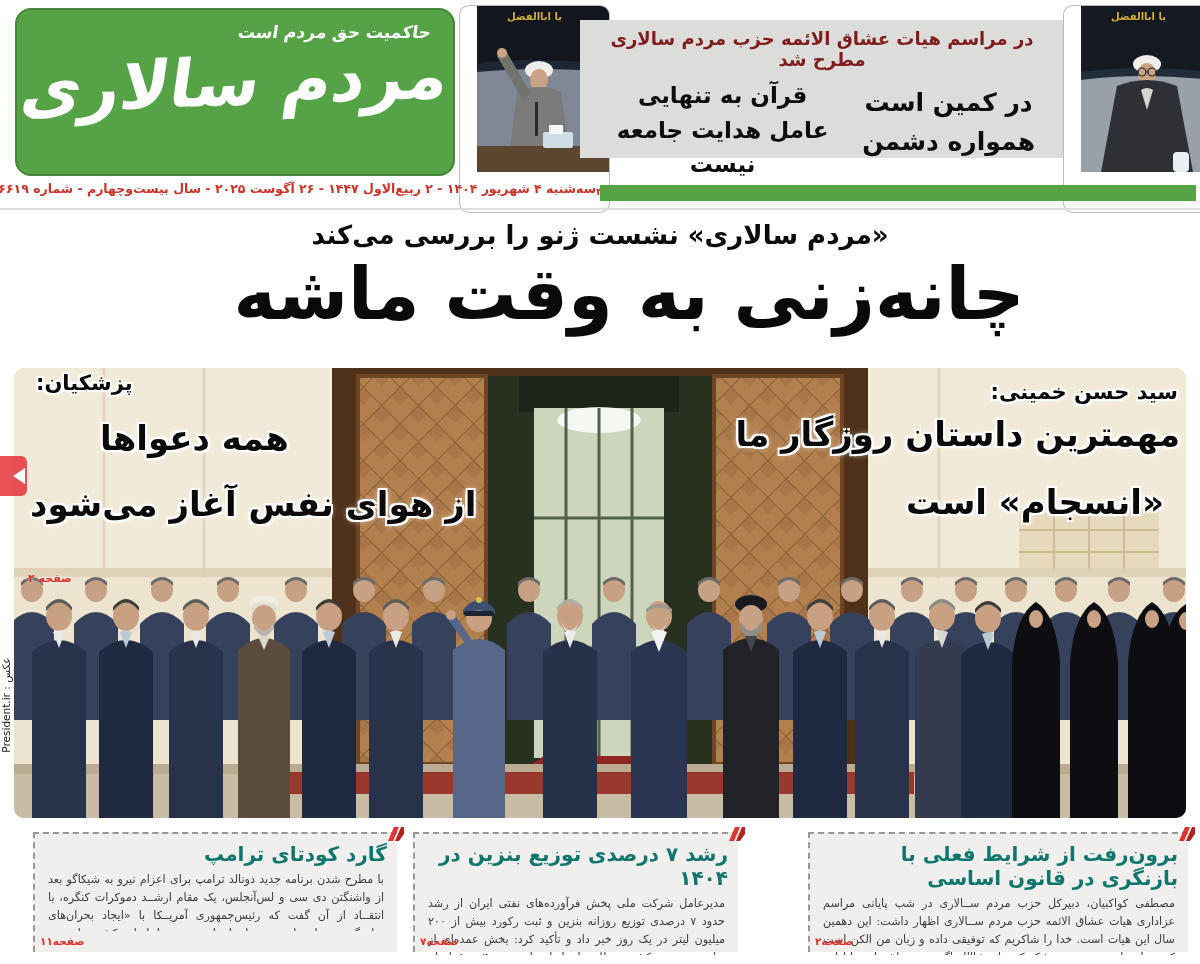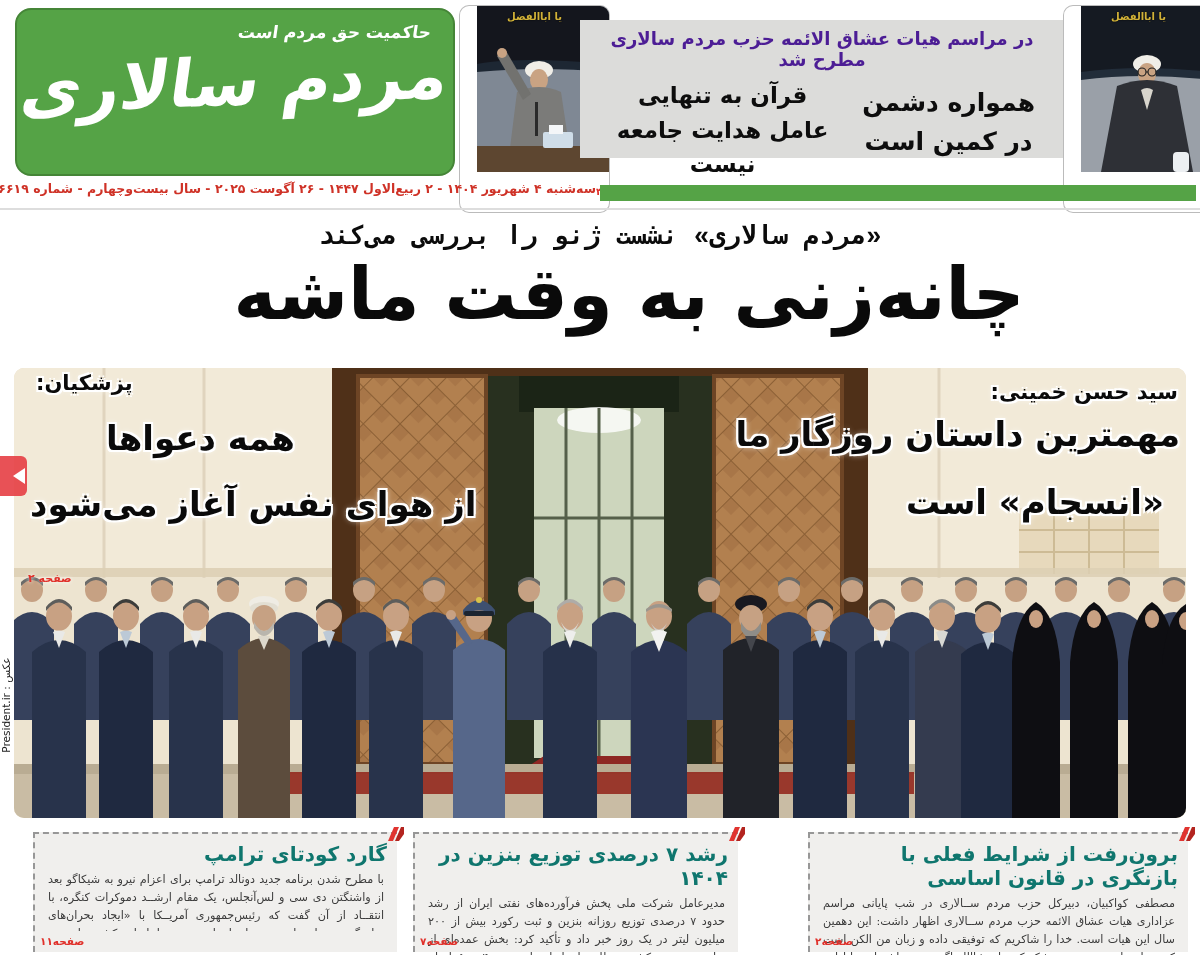--- a/index.html
+++ b/index.html
@@ -16,36 +16,36 @@
     font-size:66px;font-weight:bold;transform:skewX(-10deg) rotate(-2deg);letter-spacing:-2px;}
 
   .top-photo{top:6px;height:206px;width:132px;border-radius:9px;overflow:hidden;
     box-shadow:0 0 0 1px #bbb;padding-left:17px;}
   .tp1{left:460px;} .tp2{left:1064px;}
   .banner-text{position:absolute;top:5px;left:3px;right:3px;text-align:center;
     color:#e6c33b;font-size:10px;font-weight:bold;opacity:.9;text-shadow:0 0 2px #000;}
 
   .gray-strip{left:580px;top:20px;width:484px;height:138px;background:#dcdcda;
     box-sizing:border-box;padding:8px 16px 0 16px;}
-  .strip-kicker{text-align:center;font-size:18px;font-weight:bold;color:#4c1d95;}
+  .strip-kicker{text-align:center;font-size:18px;font-weight:bold;color:#7f1d1d;}
   .strip-row{display:flex;margin-top:8px;}
   .strip-col{text-align:center;font-weight:bold;color:#0d0d0d;}
   .col-enemy{width:44%;font-size:25px;line-height:1.55;padding-top:6px;}
   .col-quran{width:56%;font-size:23px;line-height:1.5;}
   .pageref{color:#e0312b;font-weight:bold;margin-top:36px;}
   .quran-ref{text-align:left;font-size:10px;margin-top:2px;}
 
   .dateline{left:8px;top:181px;width:588px;text-align:right;color:#cf3227;
     font-size:12.5px;font-weight:bold;white-space:nowrap;}
   .green-bar{left:600px;top:185px;width:596px;height:16px;background:#55a346;}
   .hairline{left:0;top:208px;width:1200px;height:2px;background:#ddd;}
 
   
   .lead-kicker{left:0;top:220px;width:1200px;text-align:center;font-size:26px;
-    font-weight:bold;color:#0b0b0b;font-family:Liberation Mono, monospace;}
+    font-weight:bold;color:#0b0b0b;}
   .lead-headline{left:0;top:252px;width:1200px;text-align:center;font-size:72px;
     font-weight:bold;color:#0a0a0a;letter-spacing:-1px;margin-left:29px;}
   .lead-ref{left:28px;top:344px;font-size:12px;}
 
   
   .photo-wrap{left:14px;top:368px;width:1172px;height:450px;border-radius:10px;
     overflow:hidden;background:#ece3cf;}
   .photo-wrap svg{display:block;}
   .ol{position:absolute;font-weight:bold;color:#0a0a0a;white-space:nowrap;
     text-shadow:-2px -2px 0 #fff,2px -2px 0 #fff,-2px 2px 0 #fff,2px 2px 0 #fff,0 0 7px #fff;}
@@ -95,22 +95,22 @@
     <rect x="66" y="126" width="30" height="16" rx="2" fill="#cfdde8"></rect>
     <rect x="72" y="119" width="14" height="9" fill="#f4f6f8"></rect>
   </svg>
   <span class="banner-text">یا اباالفضل</span>
 </div>
 
 <div class="abs gray-strip">
   <div class="strip-kicker">در مراسم هیات عشاق الائمه حزب مردم سالاری مطرح شد</div>
   <div class="strip-row">
     <div class="strip-col col-enemy">
+      <div>در کمین است</div>
       <div>همواره دشمن</div>
-      <div>در کمین است</div>
     </div>
     <div class="strip-col col-quran">
       <div>قرآن به تنهایی</div>
       <div>عامل هدایت جامعه نیست</div>
       <div class="pageref quran-ref">صفحه۳</div>
     </div>
   </div>
 </div>
 
 <div class="abs top-photo tp2">
@@ -283,21 +283,21 @@
       <use href="#ch" x="1138" y="252"></use>
       <use href="#ch" x="1172" y="254"></use>
     </g>
   </svg>
 
   <div class="ol ol-attr" style="right:8px;top:12px;">سید حسن خمینی:</div>
   <div class="ol ol-big" style="right:6px;top:46px;">مهمترین داستان روزگار ما</div>
   <div class="ol ol-big" style="right:22px;top:114px;">«انسجام» است</div>
 
   <div class="ol ol-attr" style="left:22px;top:3px;">پزشکیان:</div>
-  <div class="ol ol-big" style="left:92px;top:50px;">همه دعواها</div>
+  <div class="ol ol-big" style="left:86px;top:50px;">همه دعواها</div>
   <div class="ol ol-big" style="left:16px;top:116px;">از هوای نفس آغاز می‌شود</div>
   <div class="pageref" style="position:absolute;left:14px;top:168px;font-size:11px;text-shadow:0 0 4px #fff;">صفحه ۲</div>
 </div>
 
 <div class="abs credit">عکس : President.ir</div>
 <div class="abs jaaar"></div>
 
 <div class="abs story-box sb-right">
   <svg class="corner-glyph" viewBox="0 0 22 20">
     <path d="M4 17 L10 3 L15 3 L9 17Z" fill="#e03430"></path>

